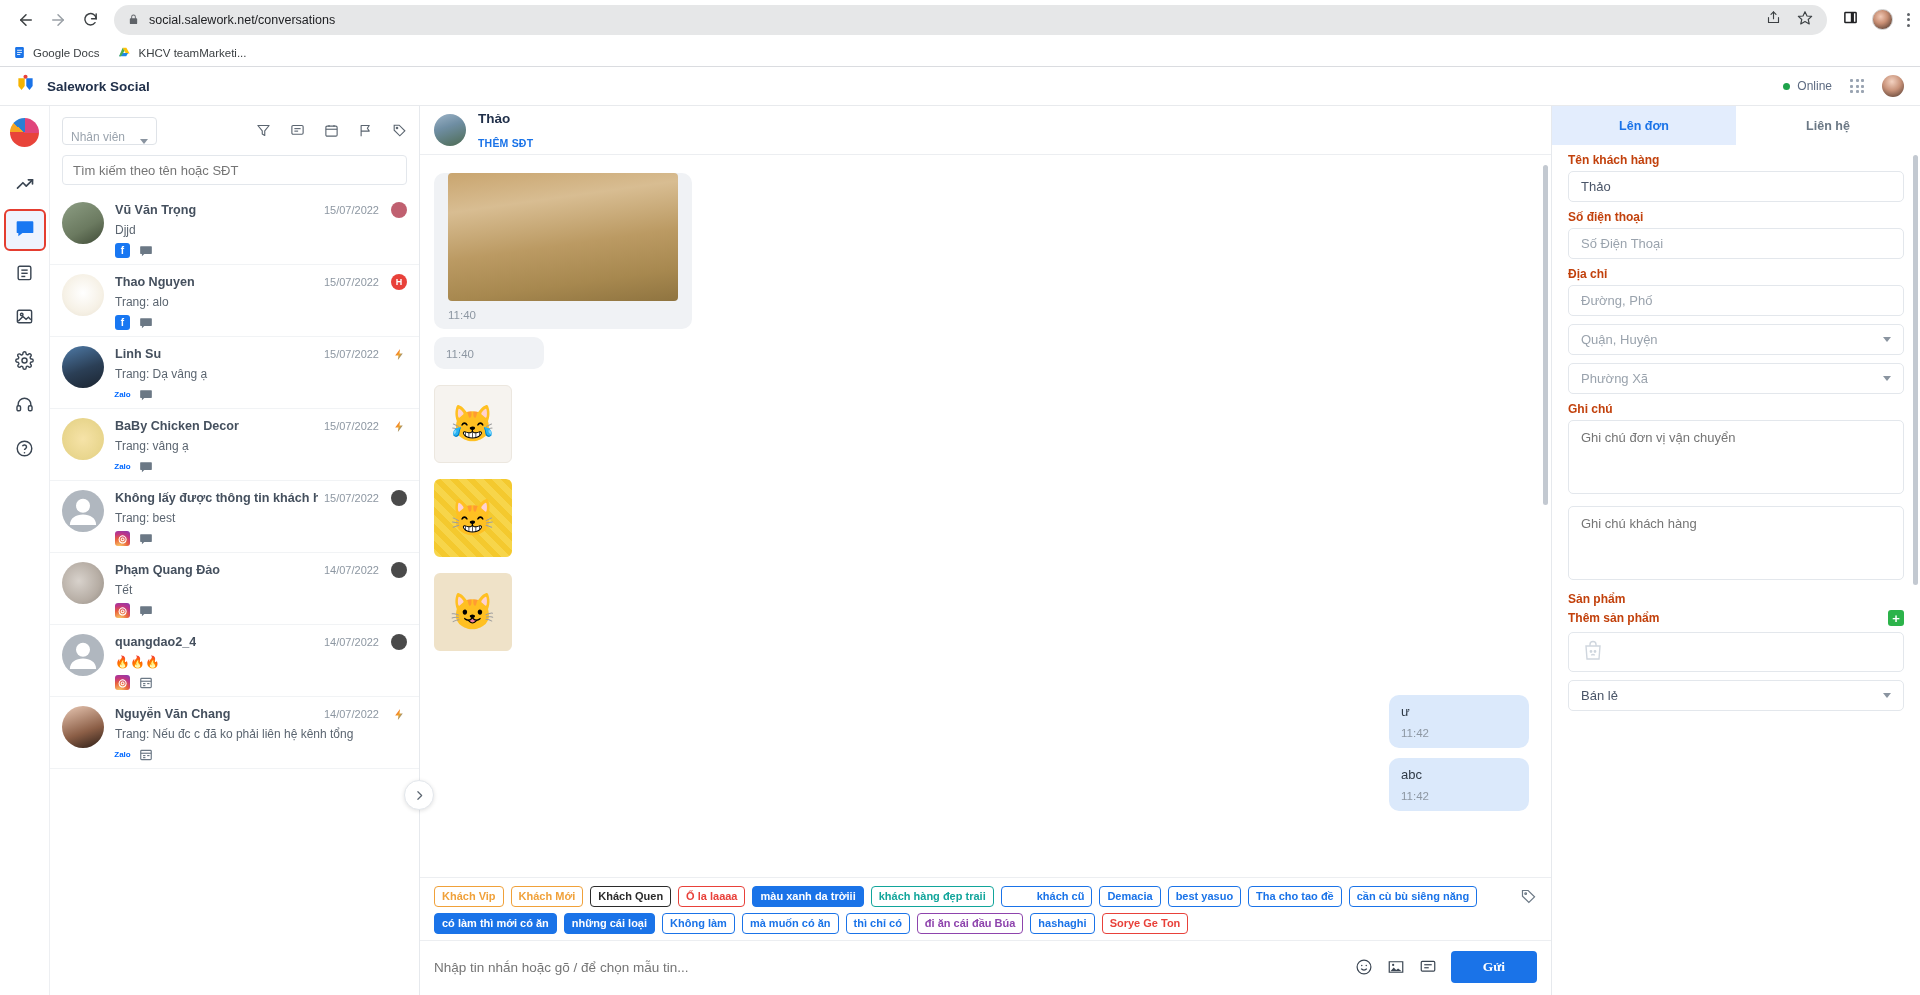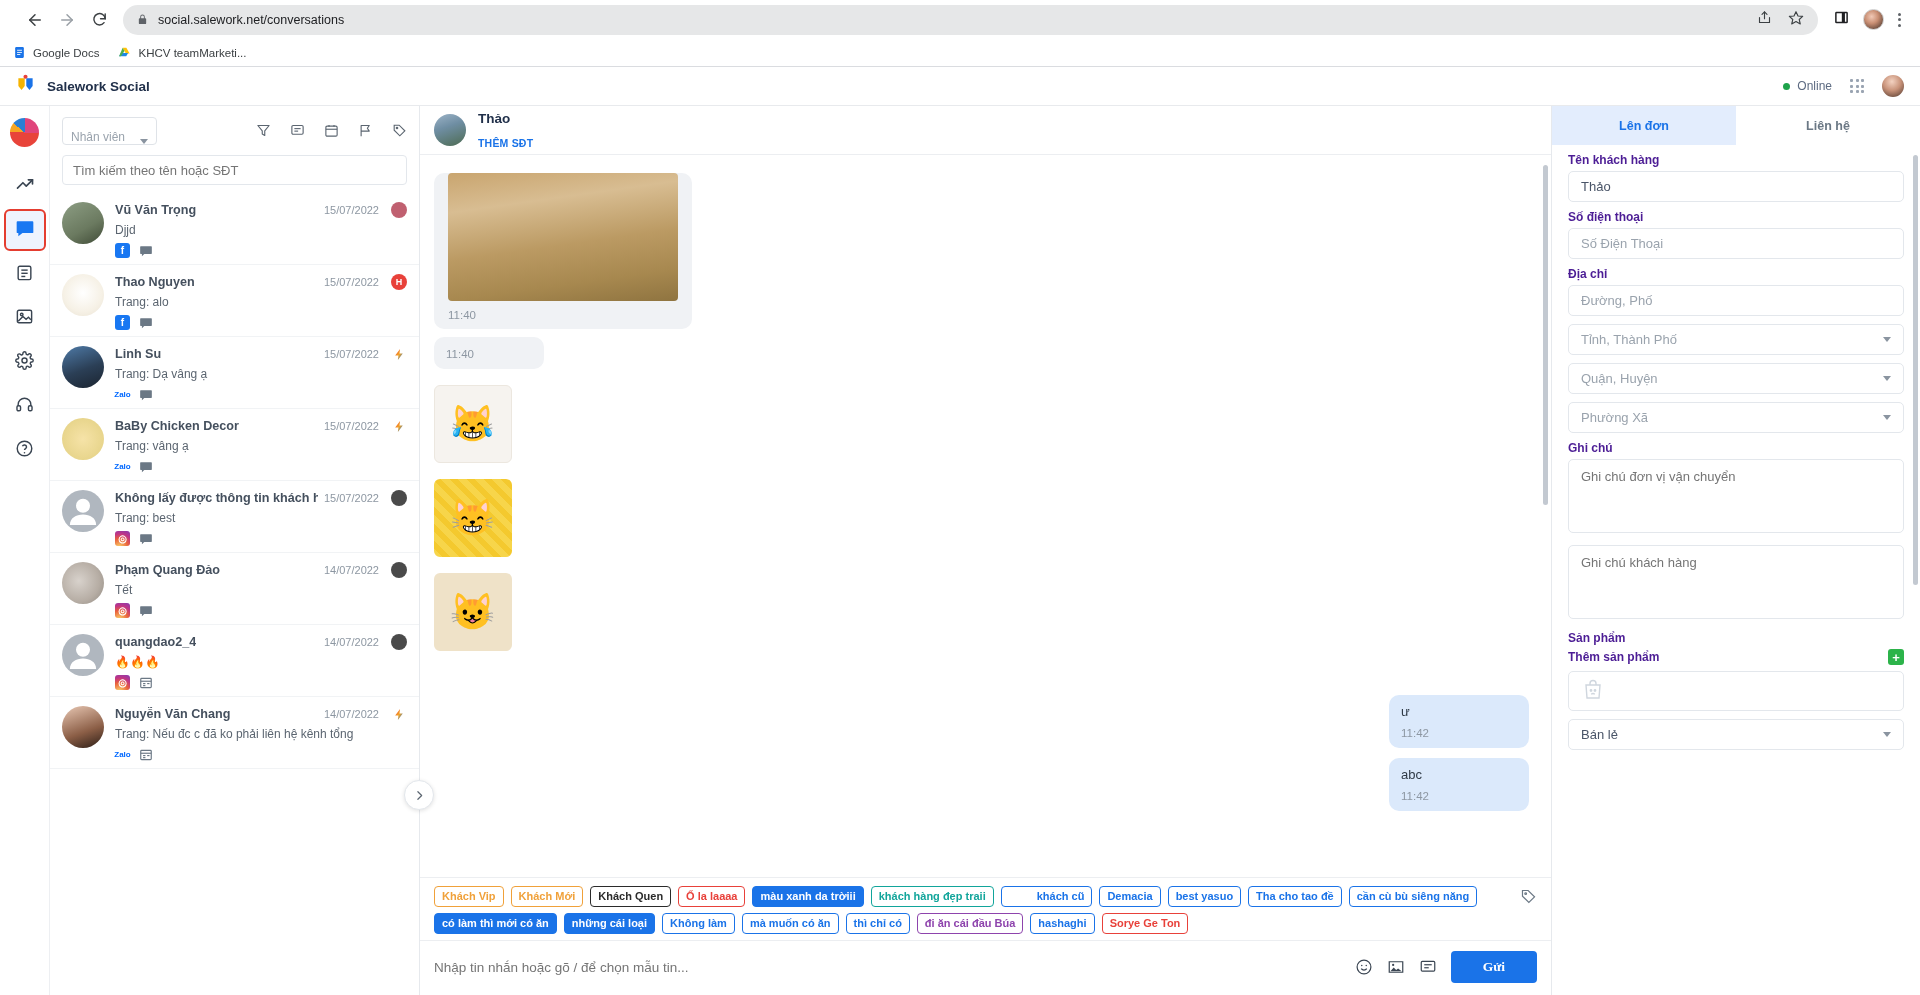--- a/index.html
+++ b/index.html
@@ -2,21 +2,21 @@
 <html><head>
 <meta charset="utf-8">
 <style>
   * { box-sizing: border-box; margin:0; padding:0; }
   html,body{ width:1920px; height:995px; overflow:hidden; background:#fff;
     font-family:"Liberation Sans", sans-serif; }
   .app { width:1920px; height:995px; display:flex; flex-direction:column; }
 
   
   .browser-bar { height:39px; background:#fff; display:flex; align-items:center;
-     padding:0 19px; flex:0 0 39px; }
+     padding:0 10px; flex:0 0 39px; }
   .nav-btn { width:32px; height:32px; display:flex; align-items:center;
      justify-content:center; color:#4a4a4a; cursor:pointer; }
   .nav-btn svg { display:block; }
   .omnibox { flex:1; height:30px; background:#e6e7e8; border-radius:16px;
      display:flex; align-items:center; padding:0 14px; margin:0 10px 0 8px; }
   .omnibox .lock { margin-right:10px; color:#5f6368; display:flex; }
   .omnibox .url { font-size:12.5px; color:#202124; }
   .omnibox .right-icons { margin-left:auto; display:flex; gap:16px; align-items:center; color:#5f6368;}
   .chrome-right { display:flex; align-items:center; gap:14px; padding-left:6px; }
   .profile-pic { width:21px; height:21px; border-radius:50%;
@@ -151,21 +151,21 @@
      padding:0 32px;font-size:13.5px;font-weight:bold;cursor:pointer;font-family:Liberation Serif, serif;}
 
   
   .right{width:368px;flex:0 0 368px;display:flex;flex-direction:column;background:#fff;position:relative;}
   .rtabs{display:flex;height:39px;flex:0 0 39px;}
   .rtab{flex:1;display:flex;align-items:center;justify-content:center;font-size:12.5px;
      font-weight:bold;color:#6b7885;cursor:pointer;}
   .rtab.active{background:#e3edfd;color:#1a73e8;}
   .rbody{flex:1;overflow:hidden;padding:8px 16px 0 16px;position:relative;}
   .fgroup{margin-bottom:8px;}
-  .flabel{font-size:12px;font-weight:bold;color:#4c1d95;margin-bottom:4px;}
+  .flabel{font-size:12px;font-weight:bold;color:#c2410c;margin-bottom:4px;}
   .field{width:100%;height:31px;border:1px solid #e3e7ec;border-radius:5px;padding:0 12px;
      font-size:13px;color:#4a5568;background:#fff;outline:none;display:flex;align-items:center;
      font-family:"Liberation Sans",sans-serif;}
   .field.ph{color:#9aa3ad;}
   .field.sel{color:#9aa3ad;justify-content:space-between;cursor:pointer;}
   .field.sel .caret{width:0;height:0;border-left:4px solid transparent;
      border-right:4px solid transparent;border-top:5px solid #8a94a0;}
   .ta{width:100%;height:74px;border:1px solid #e3e7ec;border-radius:5px;padding:9px 12px;
      font-size:13px;color:#9aa3ad;background:#fff;outline:none;resize:none;
      font-family:"Liberation Sans",sans-serif;}
@@ -744,26 +744,20 @@
           <div class="fgroup">
             <div class="flabel">Số điện thoại</div>
             <div class="field ph">Số Điện Thoại</div>
           </div>
           <div class="fgroup">
             <div class="flabel">Địa chỉ</div>
             <div class="field ph">Đường, Phố</div>
           </div>
           <div class="fgroup">
             <div class="field sel">
-              <span>Tỉnh, Thành Phố</span>
-              <span class="caret"></span>
-            </div>
-          </div>
-          <div class="fgroup">
-            <div class="field sel">
               <span>Quận, Huyện</span>
               <span class="caret"></span>
             </div>
           </div>
           <div class="fgroup">
             <div class="field sel">
               <span>Phường Xã</span>
               <span class="caret"></span>
             </div>
           </div>

